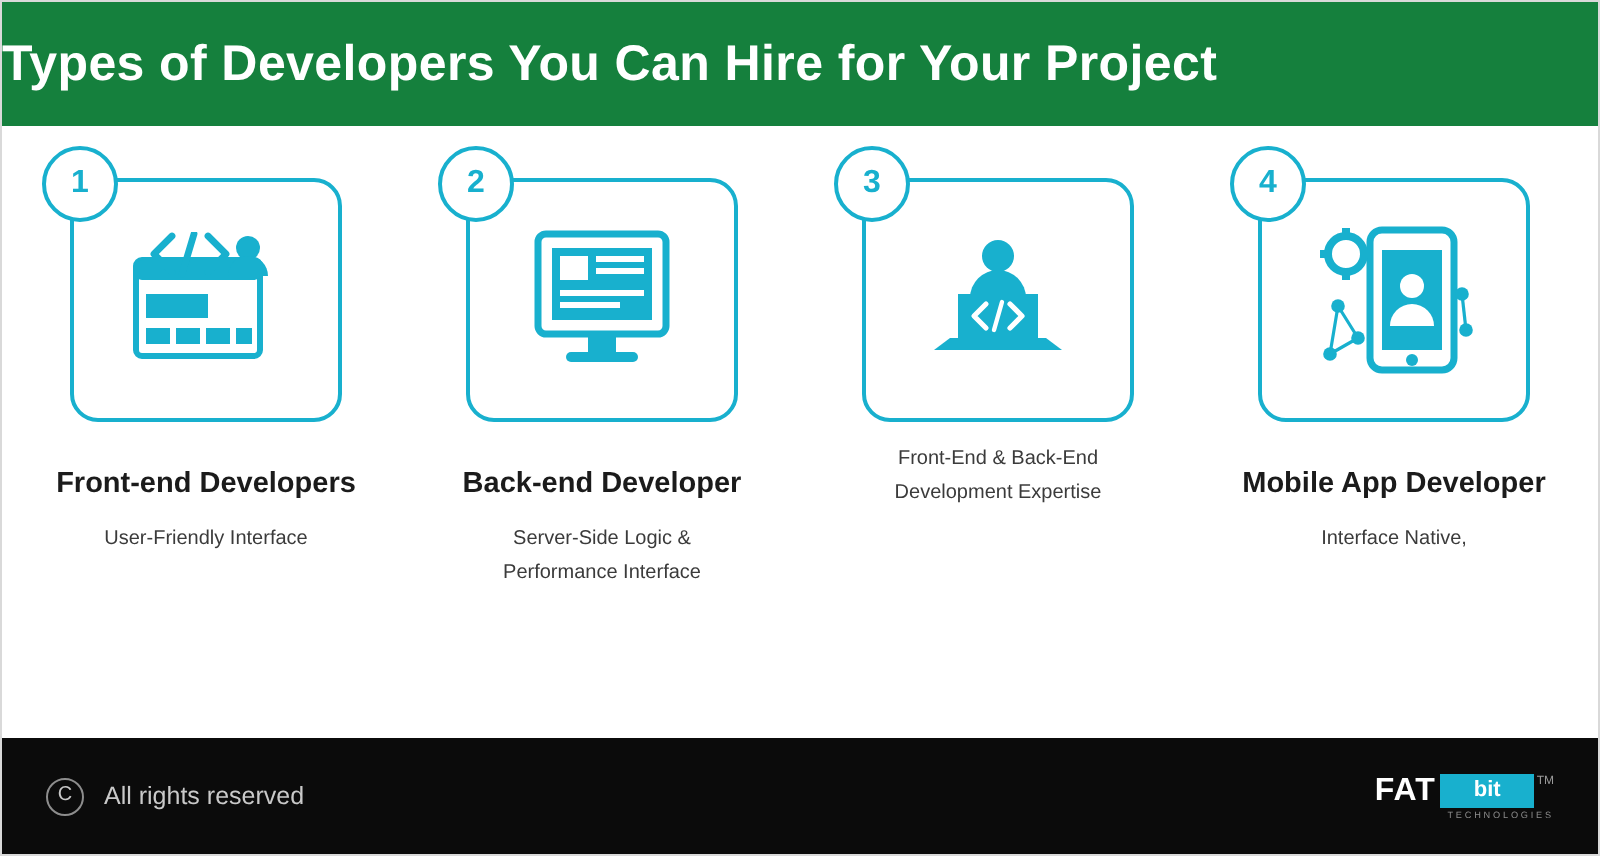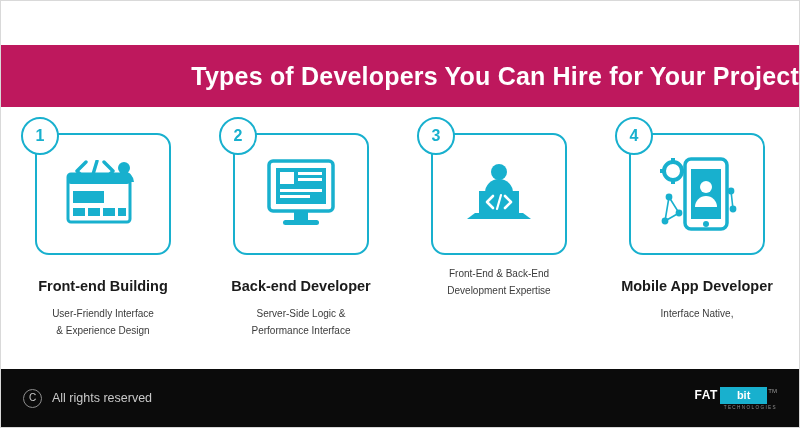--- a/index.html
+++ b/index.html
@@ -18,27 +18,26 @@
     width: 800px;
     height: 428px;
     box-sizing: border-box;
     border: 1px solid #d9d9d9;
     background: #ffffff;
     display: flex;
     flex-direction: column;
   }
   
   .header {
-    background: #be185d;
+    background: #15803d;
     height: 62px;
     flex: 0 0 62px;
     display: flex;
     align-items: center;
-    justify-content: flex-end;
-    margin-top: 44px;
+    justify-content: flex-start;
   }
   .header-title {
     color: #ffffff;
     font-size: 25px;
     font-weight: bold;
     letter-spacing: .2px;
     text-align: center;
   }
   
   .main {
@@ -135,21 +134,21 @@
     flex-direction: column;
     align-items: flex-end;
   }
   .brand-row {
     display: flex;
     align-items: stretch;
     height: 17px;
   }
   .brand-fat {
     color: #ffffff;
-    font-size: 12px;
+    font-size: 16px;
     font-weight: bold;
     letter-spacing: .5px;
     line-height: 17px;
   }
   .brand-bit {
     background: #18b0ce;
     color: #ffffff;
     font-size: 11px;
     font-weight: bold;
     padding: 0 17px;
@@ -195,24 +194,23 @@
               <rect x="39" y="48" width="12" height="8" fill="#18b0ce"></rect>
               <rect x="54" y="48" width="8" height="8" fill="#18b0ce"></rect>
               <path d="M22 2 L13 11 L22 20" fill="none" stroke="#18b0ce" stroke-width="3.4" stroke-linecap="round" stroke-linejoin="round"></path>
               <path d="M33 1 L27 21" fill="none" stroke="#18b0ce" stroke-width="3.4" stroke-linecap="round"></path>
               <path d="M40 2 L49 11 L40 20" fill="none" stroke="#18b0ce" stroke-width="3.4" stroke-linecap="round" stroke-linejoin="round"></path>
               <circle cx="60" cy="8" r="6" fill="#18b0ce"></circle>
               <path d="M50 22 a10 10 0 0 1 20 0 z" fill="#18b0ce"></path>
             </svg>
           </span>
         </div>
-        <div class="card-title">Front-end Building</div>
+        <div class="card-title">Front-end Developers</div>
         <div class="card-desc">
           <div>User-Friendly Interface</div>
-          <div>&amp; Experience Design</div>
         </div>
       </div>
 
       <div class="card">
         <div class="icon-box">
           <div class="badge">2</div>
           <span>
             <svg width="72" height="70" viewBox="0 0 72 70">
               <rect x="4" y="2" width="64" height="50" rx="4" fill="none" stroke="#18b0ce" stroke-width="3.5"></rect>
               <rect x="11" y="9" width="50" height="36" fill="#18b0ce"></rect>

